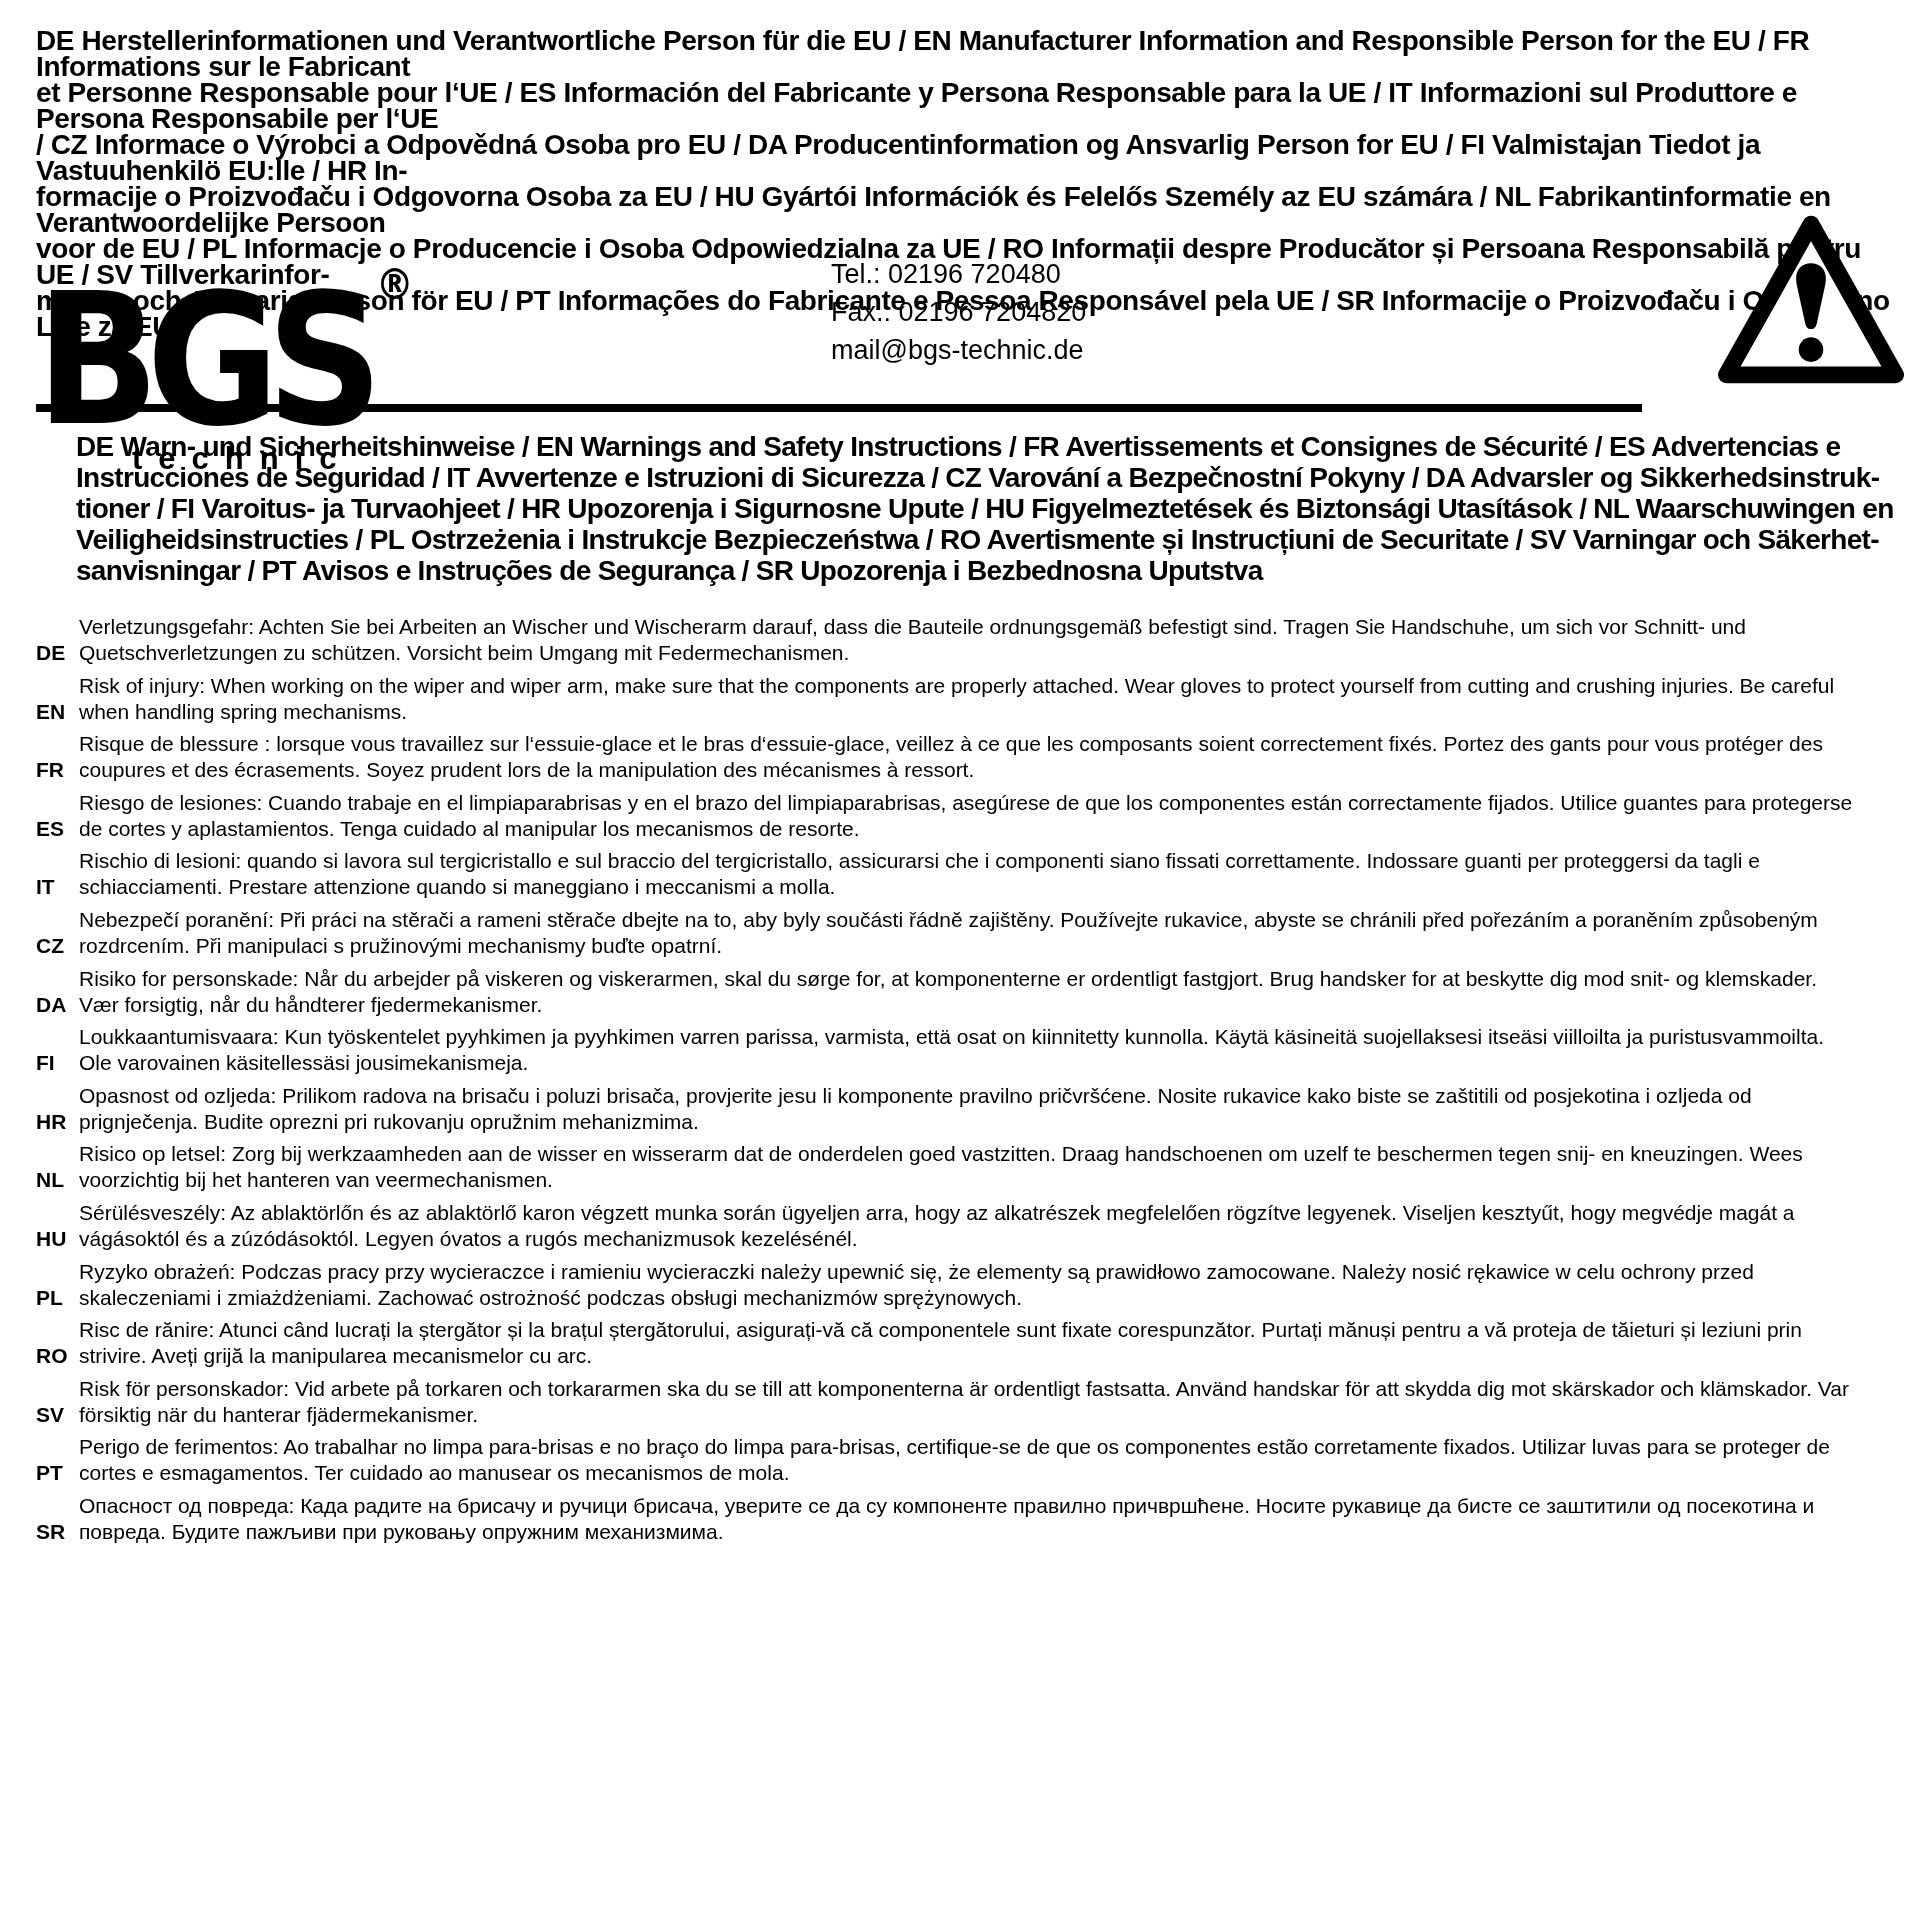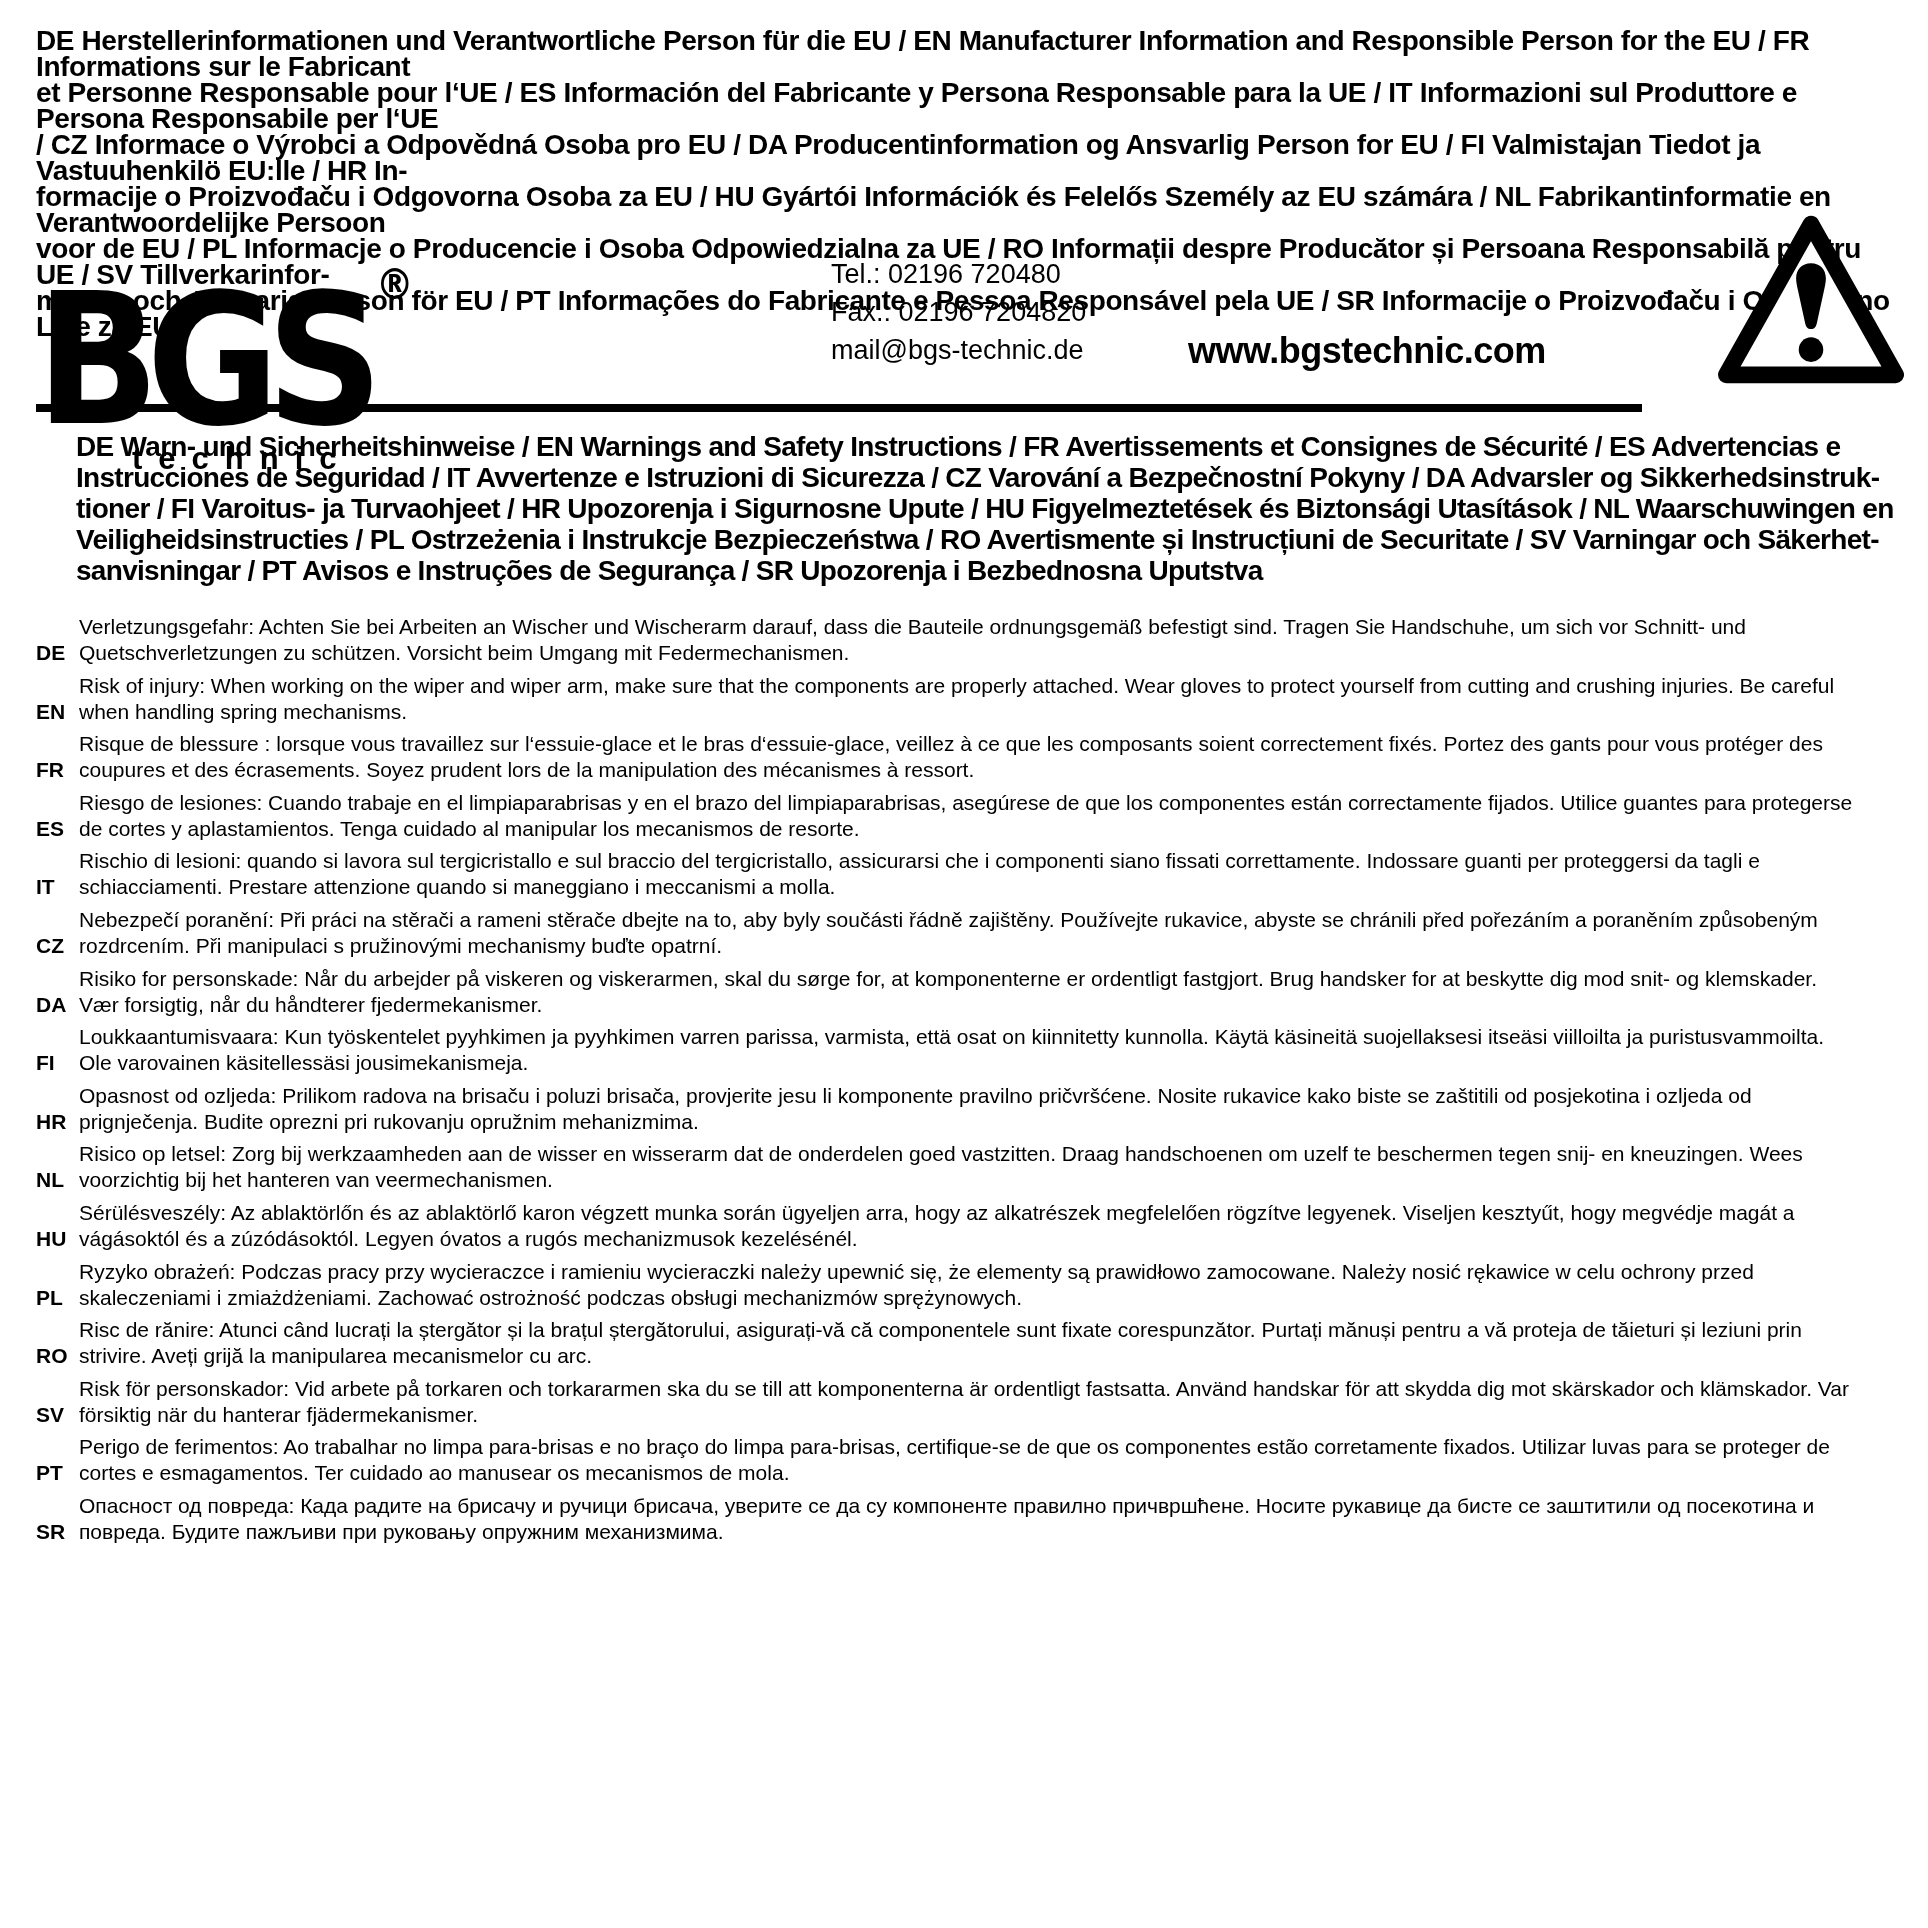--- a/index.html
+++ b/index.html
@@ -132,21 +132,20 @@
     <div class="logo">
       <div class="logo-main"><span>BGS</span><span class="logo-reg">®</span></div>
       <div class="logo-sub">technic</div>
     </div>
 
 
     <div class="contact-col">Tel.: 02196 720480
 Fax.: 02196 7204820
 mail@bgs-technic.de</div>
 
-    <div class="website">www.bgstechnic.com</div>
 
     <div class="warn-triangle">
       <svg width="186" height="175" viewBox="0 0 100 94" xmlns="http://www.w3.org/2000/svg">
         <path d="M50 7 L95.5 88 L4.5 88 Z" fill="#ffffff" stroke="#000000" stroke-width="9" stroke-linejoin="round"></path>
         <path d="M50 28 c5 0 8 3.4 8 8.2 c0 1.6 -0.4 3.8 -0.8 5.6 l-4 18.2 c-0.5 2.4 -1.4 3.4 -3.2 3.4 c-1.8 0 -2.7 -1 -3.2 -3.4 l-4 -18.2 c-0.4 -1.8 -0.8 -4 -0.8 -5.6 c0 -4.8 3 -8.2 8 -8.2 Z" fill="#000000"></path>
         <circle cx="50" cy="74.5" r="6.6" fill="#000000"></circle>
       </svg>
     </div>
   </div>
 

